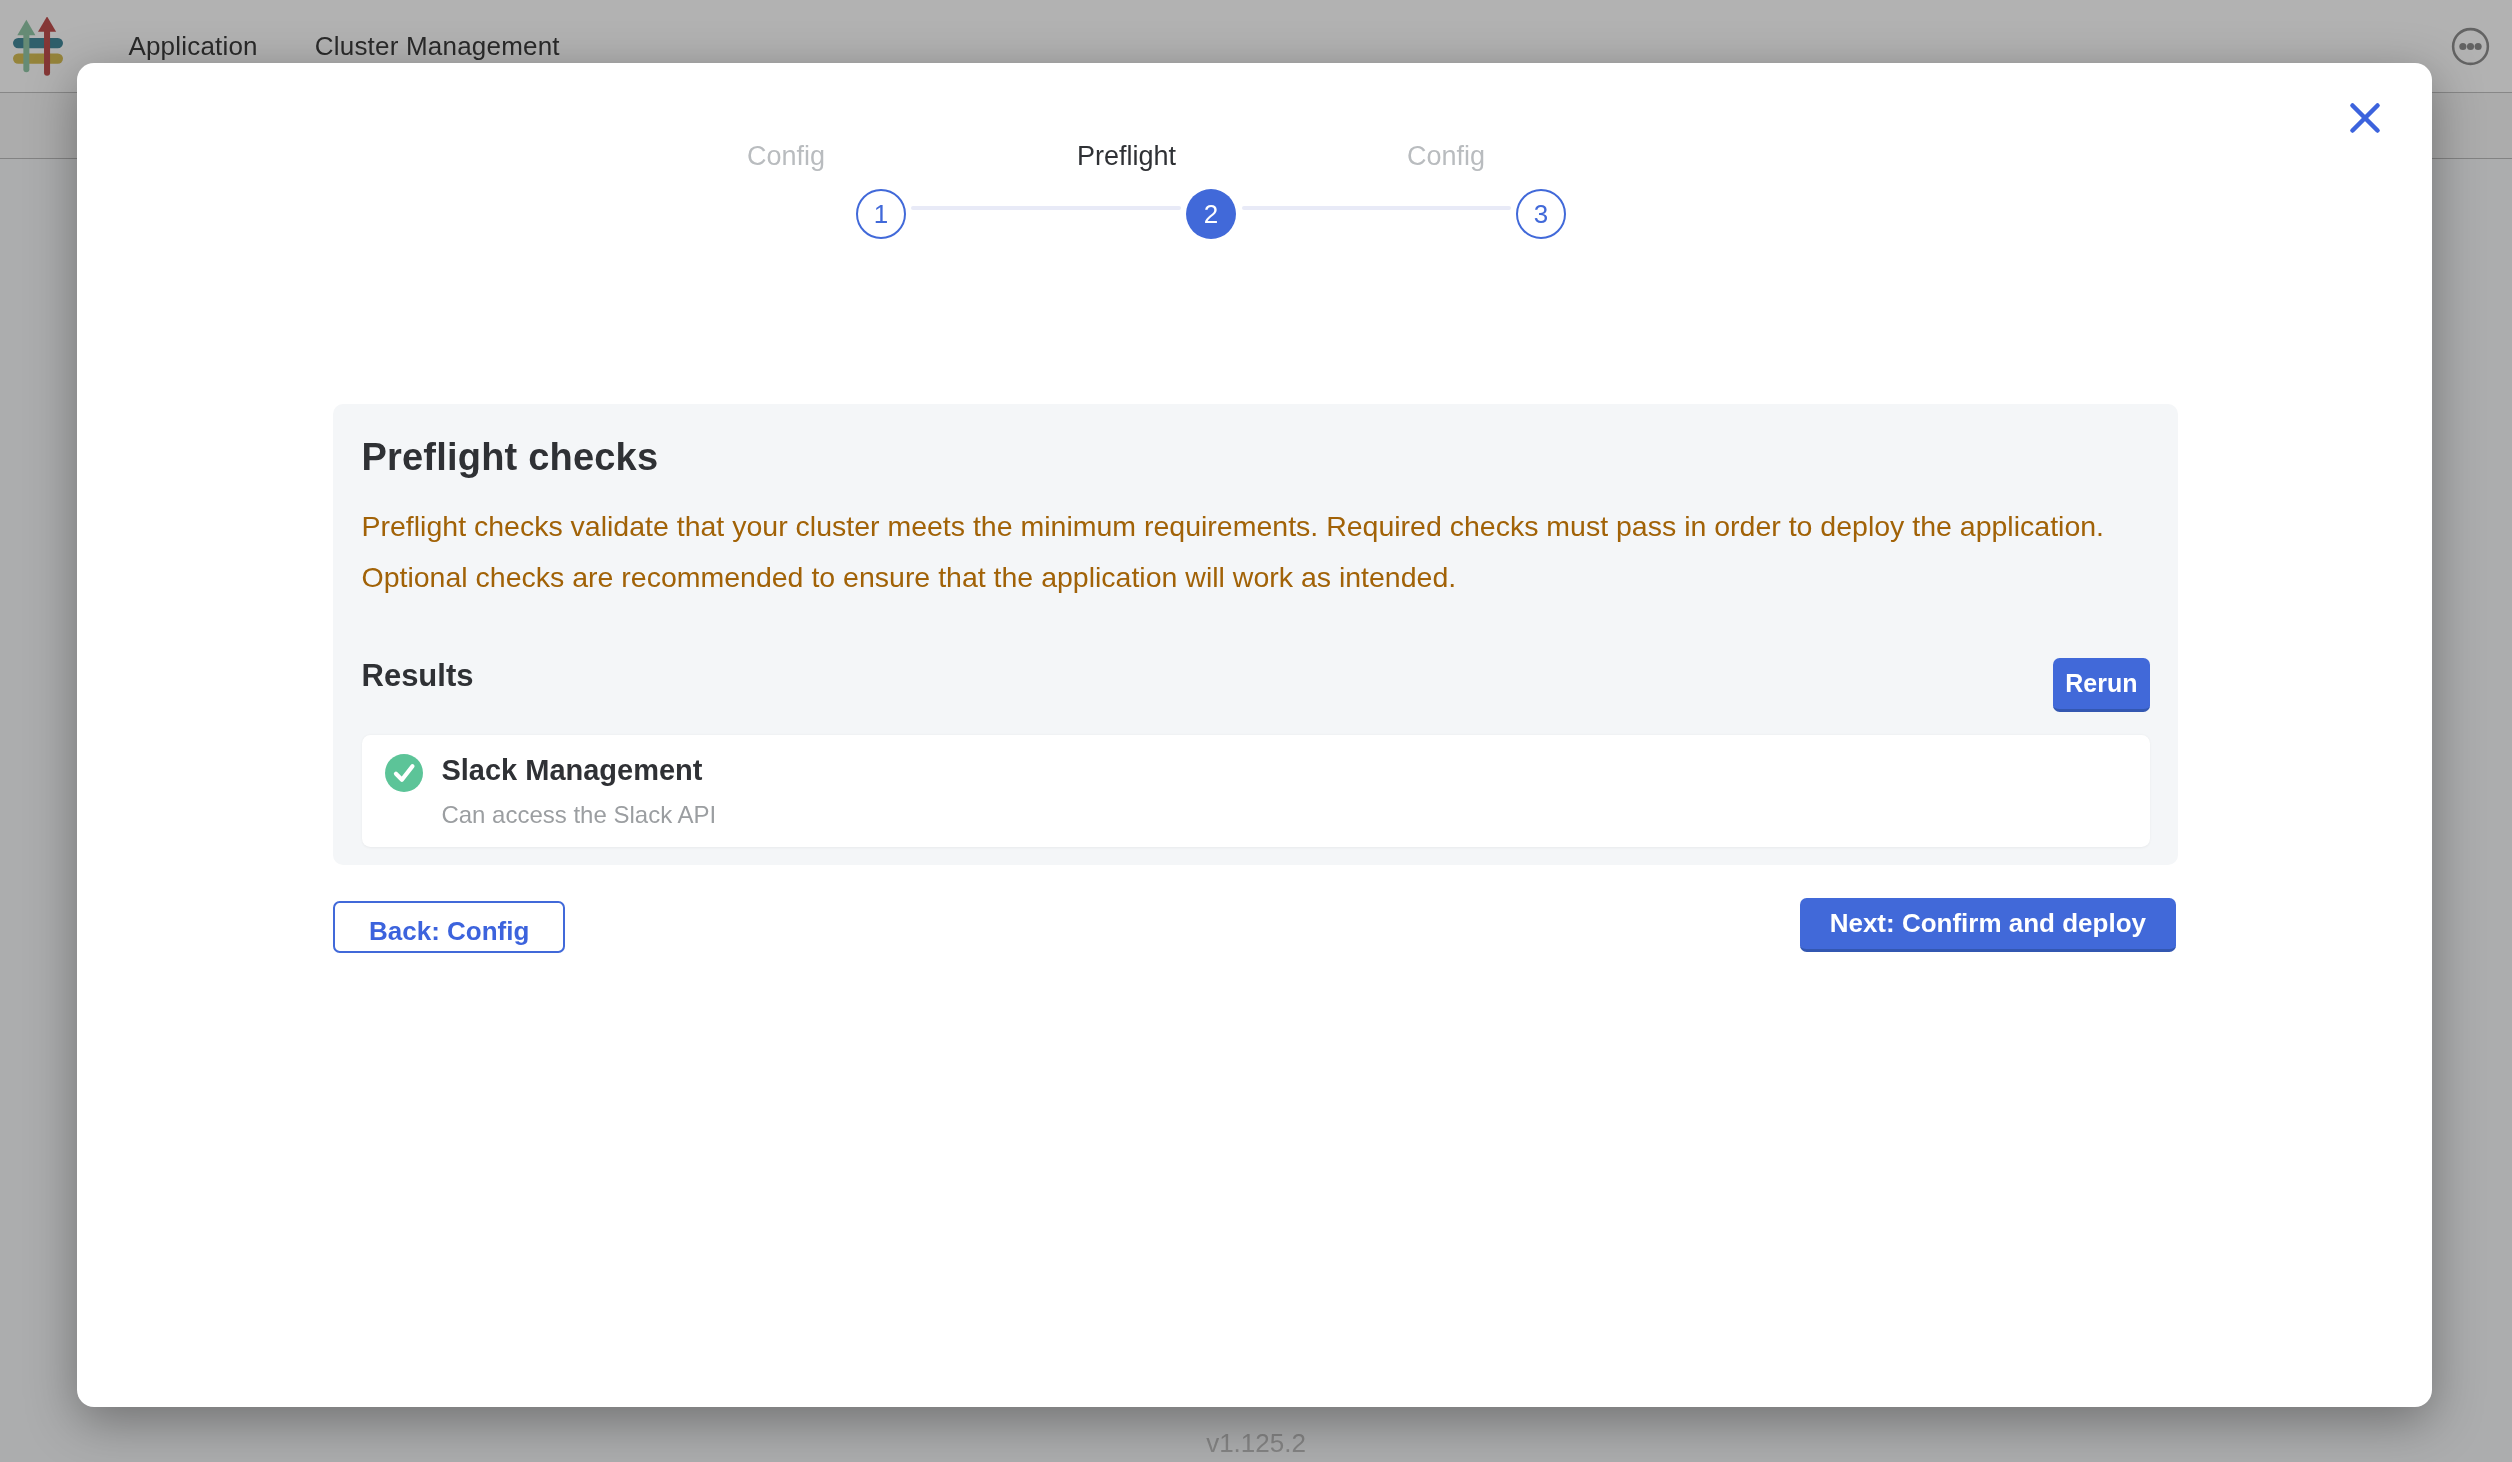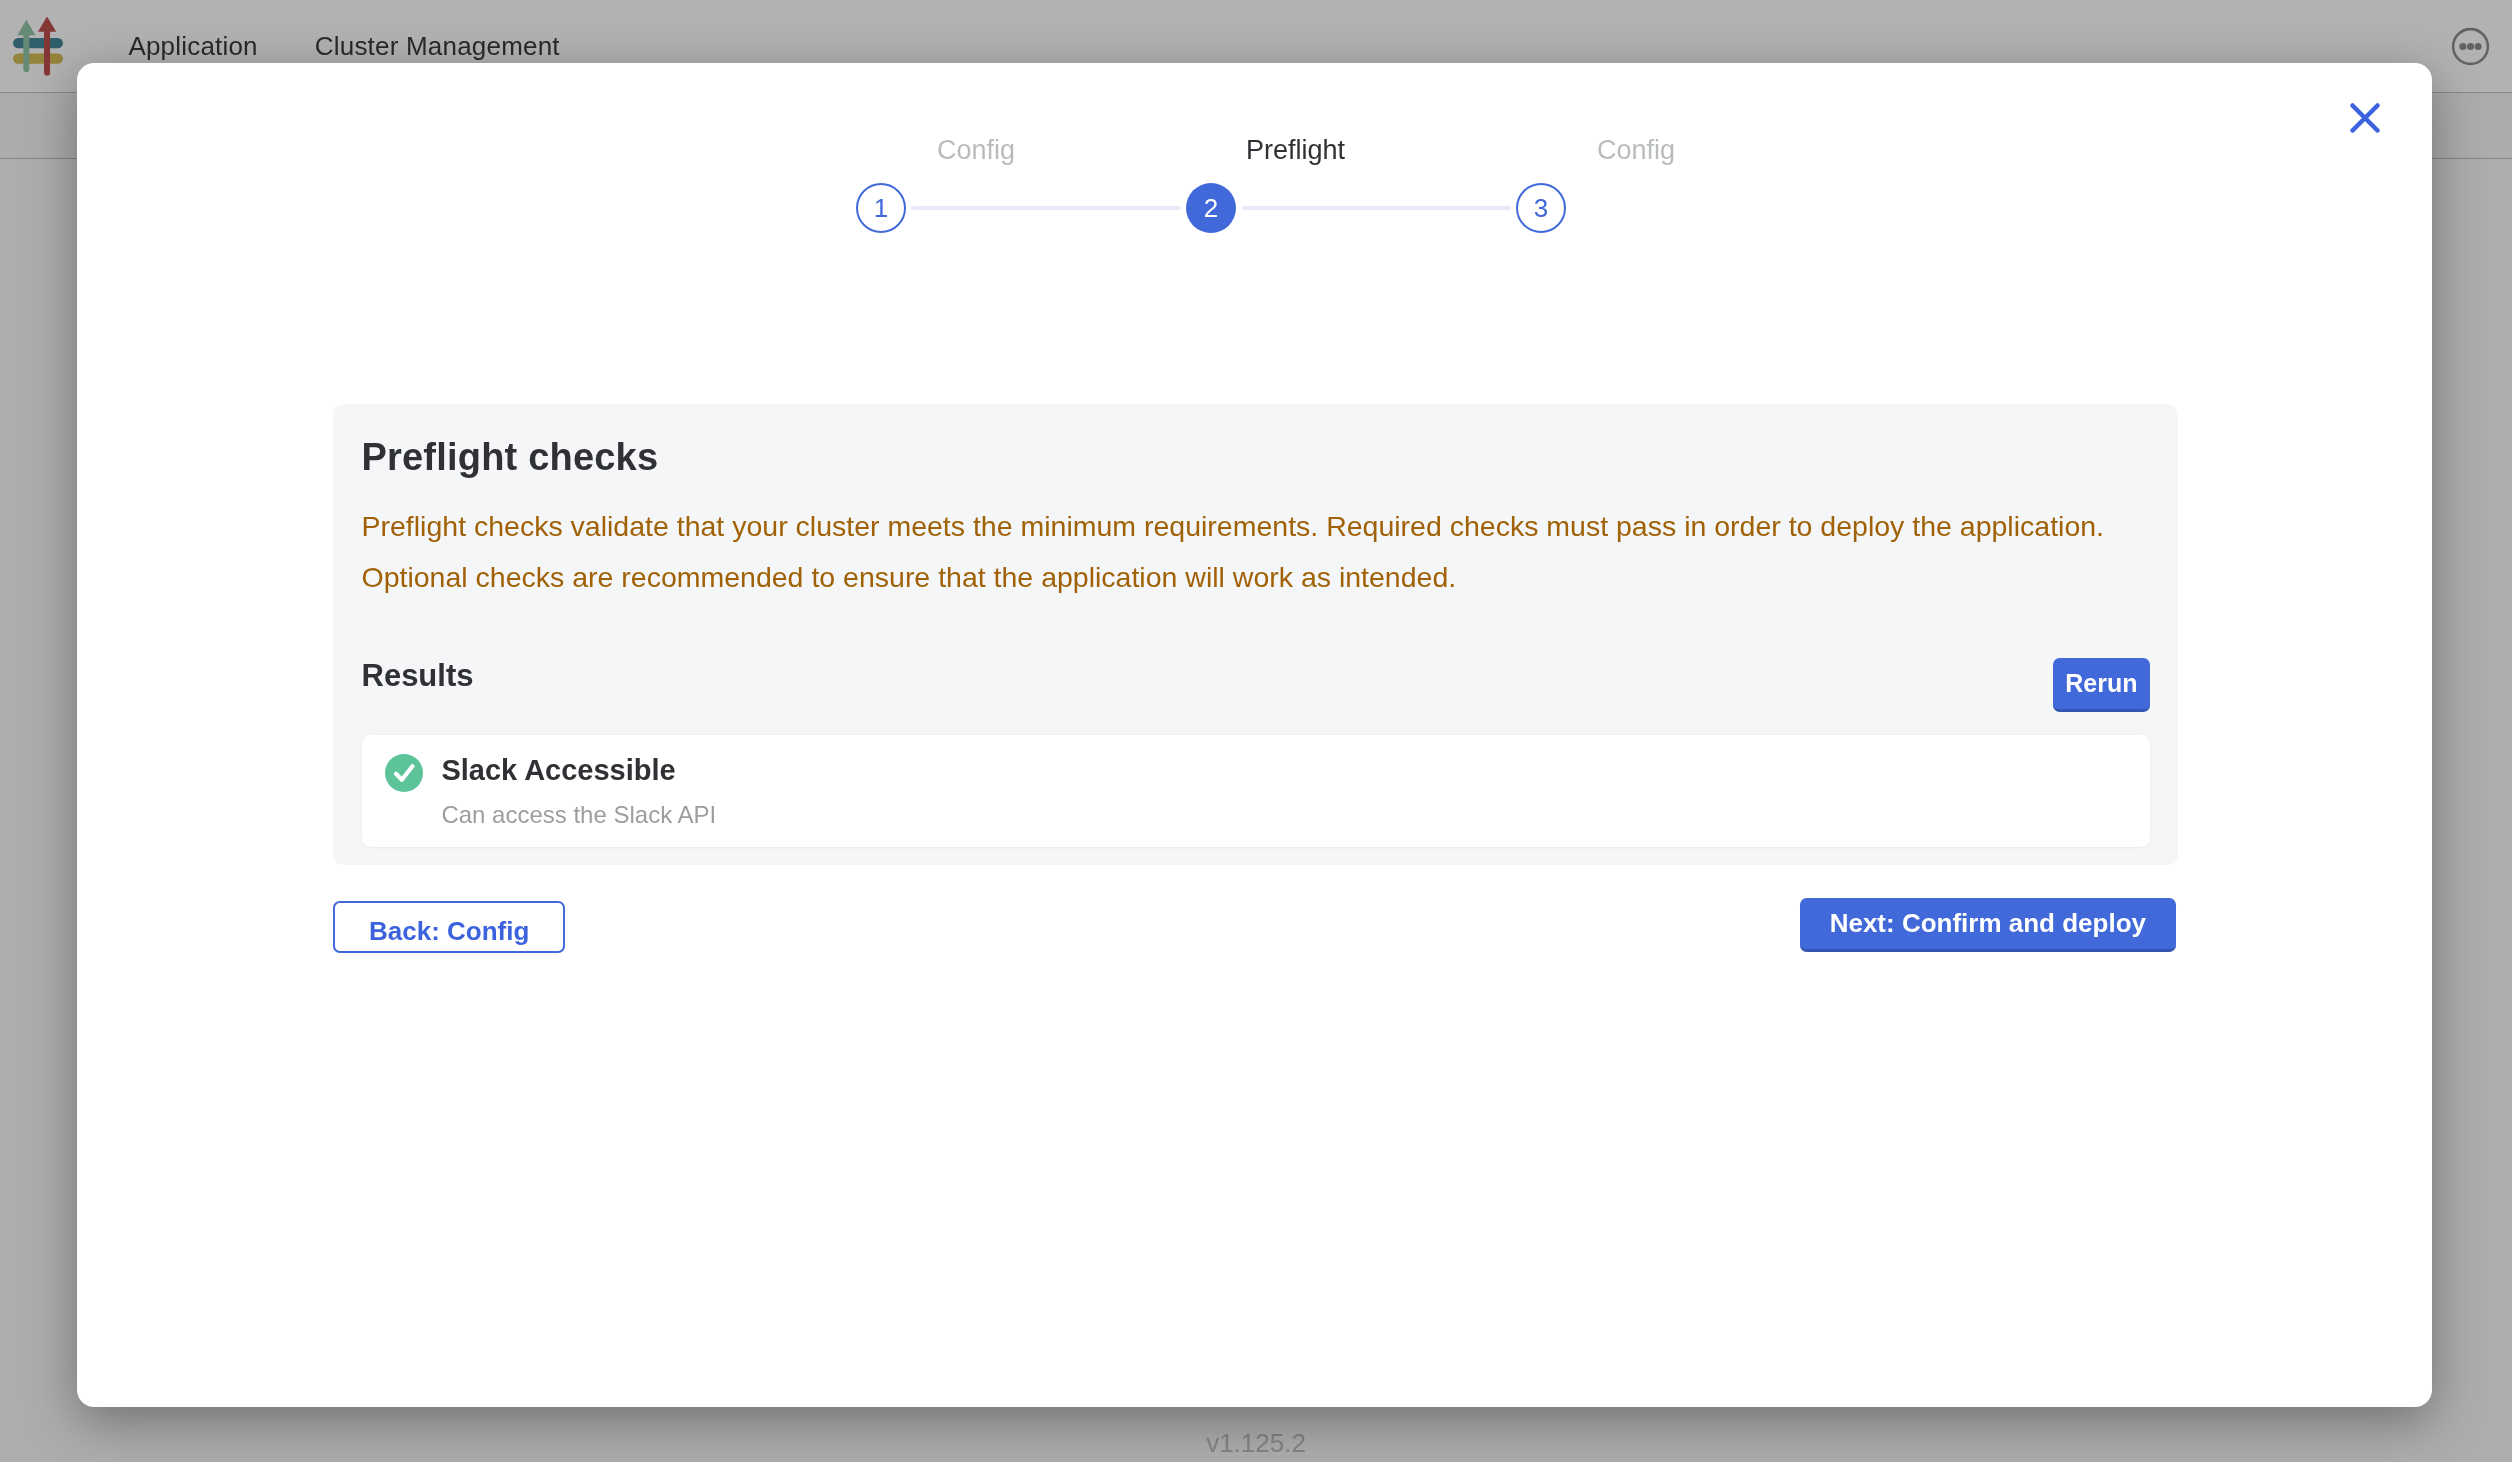--- a/index.html
+++ b/index.html
@@ -28,21 +28,21 @@
   
   .modal {
     position:absolute; left:77px; top:63px; width:2355px; height:1344px;
     background:#ffffff; border-radius:17px; z-index:10;
     box-shadow:0 13.4px 50px rgba(0,0,0,.35);
   }
   .close-btn { position:absolute; top:35px; right:47px; width:40px; height:40px; cursor:pointer; }
 
   
   .stepper { position:absolute; top:0; left:0; width:100%; height:218px; }
-  .step { position:absolute; top:71px; width:268px; text-align:right; }
+  .step { position:absolute; top:77px; width:268px; text-align:left; }
   .step-config   { left:670px; }
   .step-preflight{ left:1000px; }
   .step-confirm  { left:1330px; }
   .step-label { font-size:27px; height:32px; line-height:32px; }
   .step-label.inactive { color:#b9bcbf; }
   .step-label.active   { color:#2f3135; }
   .step-circle {
     width:50px; height:50px; border-radius:50%; margin:17px auto 0;
     display:flex; align-items:center; justify-content:center;
     font-size:26px; cursor:pointer;
@@ -153,21 +153,21 @@
       <div class="results-label">Results</div>
       <button class="rerun-btn">Rerun</button>
     </div>
 
     <div class="check-card">
       <svg class="check-icon" viewBox="0 0 45 45">
         <circle cx="22.5" cy="22.5" r="22.5" fill="#5cc498"></circle>
         <polyline points="13,23.5 20,30.5 32.5,14.5" fill="none" stroke="#ffffff" stroke-width="5" stroke-linecap="round" stroke-linejoin="round"></polyline>
       </svg>
       <div>
-        <div class="check-name">Slack Accessible</div>
+        <div class="check-name">Slack Management</div>
         <div class="check-detail">Can access the Slack API</div>
       </div>
     </div>
   </div>
 
   <button class="back-btn">Back: Config</button>
   <button class="next-btn">Next: Confirm and deploy</button>
 </div>
 
 

